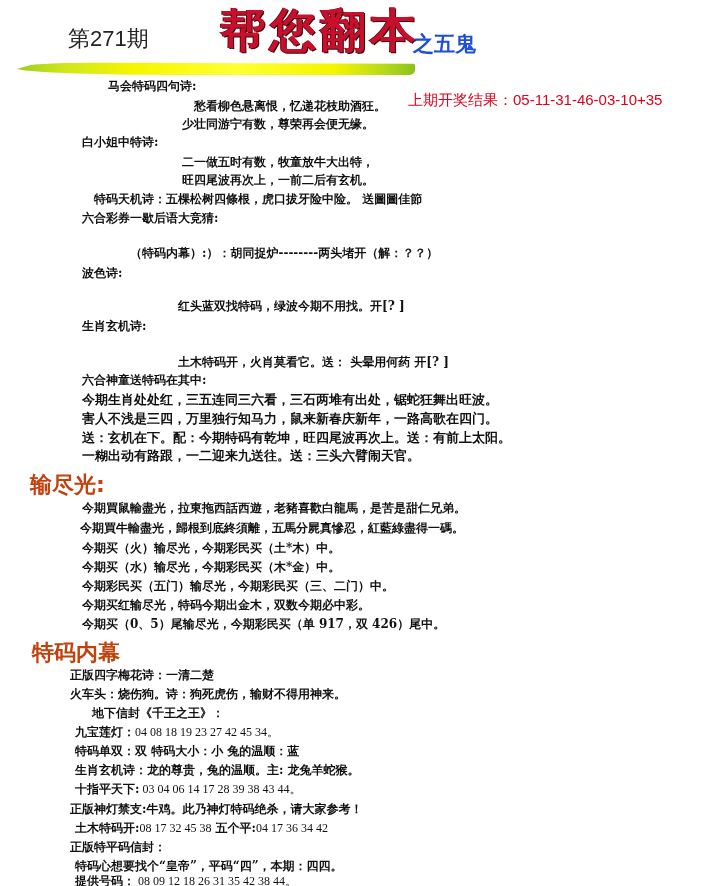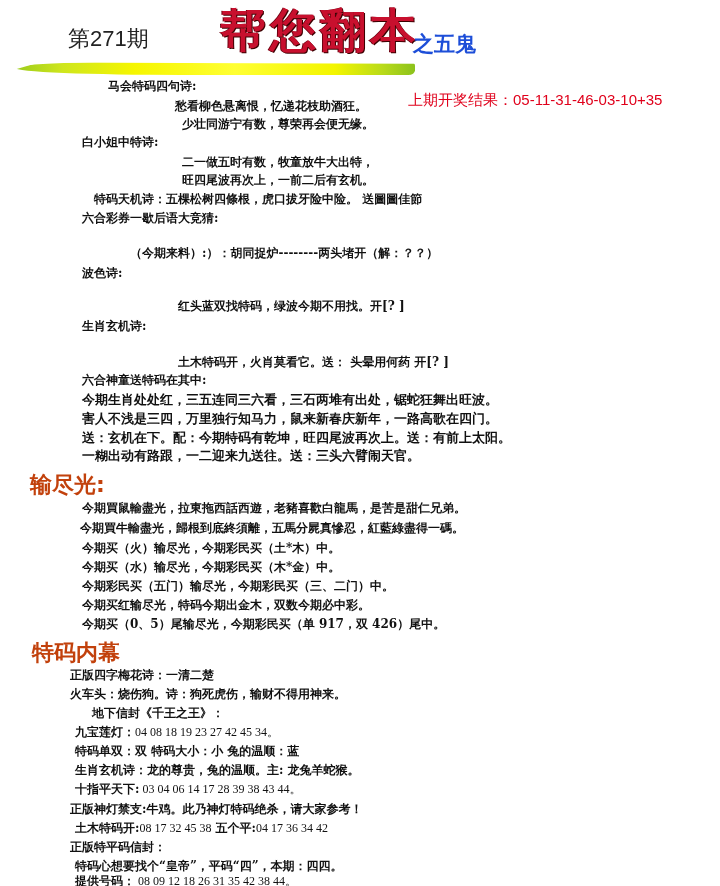--- a/index.html
+++ b/index.html
@@ -44,30 +44,30 @@
 
 <div class="abs issue">第271期</div>
 <div class="abs title">帮您翻本</div>
 <div class="abs subtitle">之五鬼</div>
 <div class="abs banner"></div>
 <div class="abs result">
   <span>上期开奖结果：</span><span>05-11-31-46-03-10+35</span>
 </div>
 
 <div class="abs t" style="left:108px;top:78px;">马会特码四句诗:</div>
-<div class="abs t" style="left:175px;top:98px;">愁看柳色悬离恨，忆递花枝助酒狂。</div>
+<div class="abs t" style="left:194px;top:98px;">愁看柳色悬离恨，忆递花枝助酒狂。</div>
 <div class="abs t" style="left:182px;top:116px;">少壮同游宁有数，尊荣再会便无缘。</div>
 
 <div class="abs t" style="left:82px;top:134px;">白小姐中特诗:</div>
 <div class="abs t" style="left:182px;top:154px;">二一做五时有数，牧童放牛大出特，</div>
 <div class="abs t" style="left:182px;top:172px;">旺四尾波再次上，一前二后有玄机。</div>
 
 <div class="abs t" style="left:82px;top:191px;margin-left:12px;">特码天机诗：五棵松树四條根，虎口拔牙险中险。 送圖圖佳節</div>
 <div class="abs t" style="left:82px;top:210px;">六合彩券一歇后语大竞猜:</div>
-<div class="abs t" style="left:130px;top:245px;">（今期来料）:）：胡同捉炉--------两头堵开（解：？？）</div>
+<div class="abs t" style="left:130px;top:245px;">（特码内幕）:）：胡同捉炉--------两头堵开（解：？？）</div>
 
 <div class="abs t" style="left:82px;top:265px;">波色诗:</div>
 <div class="abs t" style="left:178px;top:298px;">红头蓝双找特码，绿波今期不用找。开[? ]</div>
 
 <div class="abs t" style="left:82px;top:318px;">生肖玄机诗:</div>
 <div class="abs t" style="left:178px;top:354px;">土木特码开，火肖莫看它。送：  头晕用何药      开[? ]</div>
 
 <div class="abs t" style="left:82px;top:372px;">六合神童送特码在其中:</div>
 <div class="abs t-big" style="left:82px;top:391px;">今期生肖处处红，三五连同三六看，三石两堆有出处，锯蛇狂舞出旺波。</div>
 <div class="abs t-big" style="left:82px;top:410px;">害人不浅是三四，万里独行知马力，鼠来新春庆新年，一路高歌在四门。</div>

